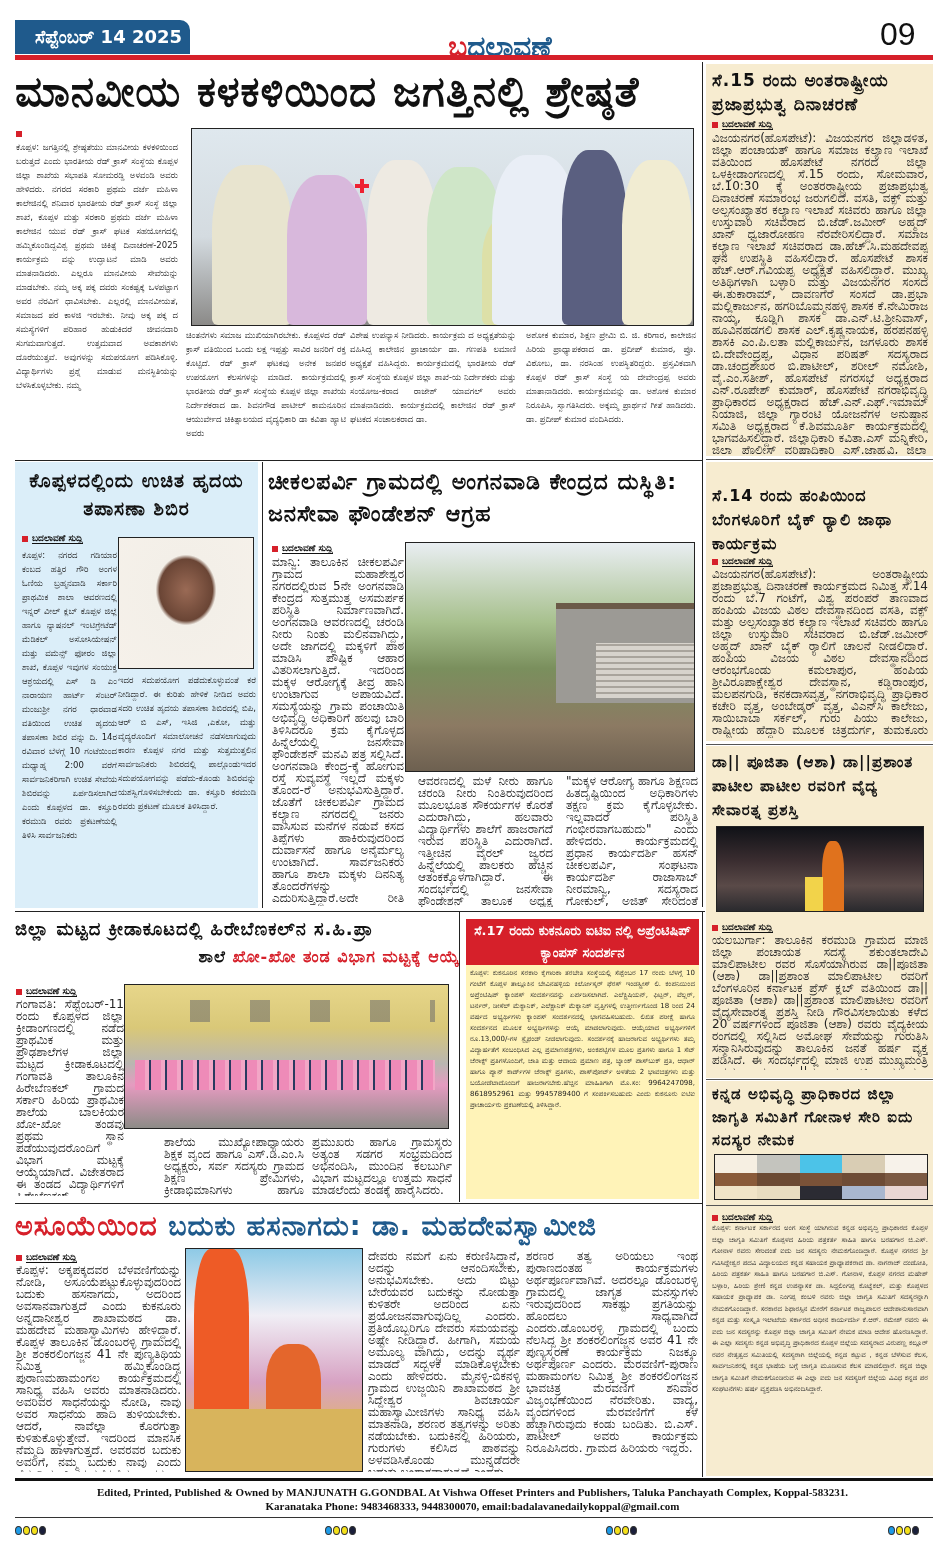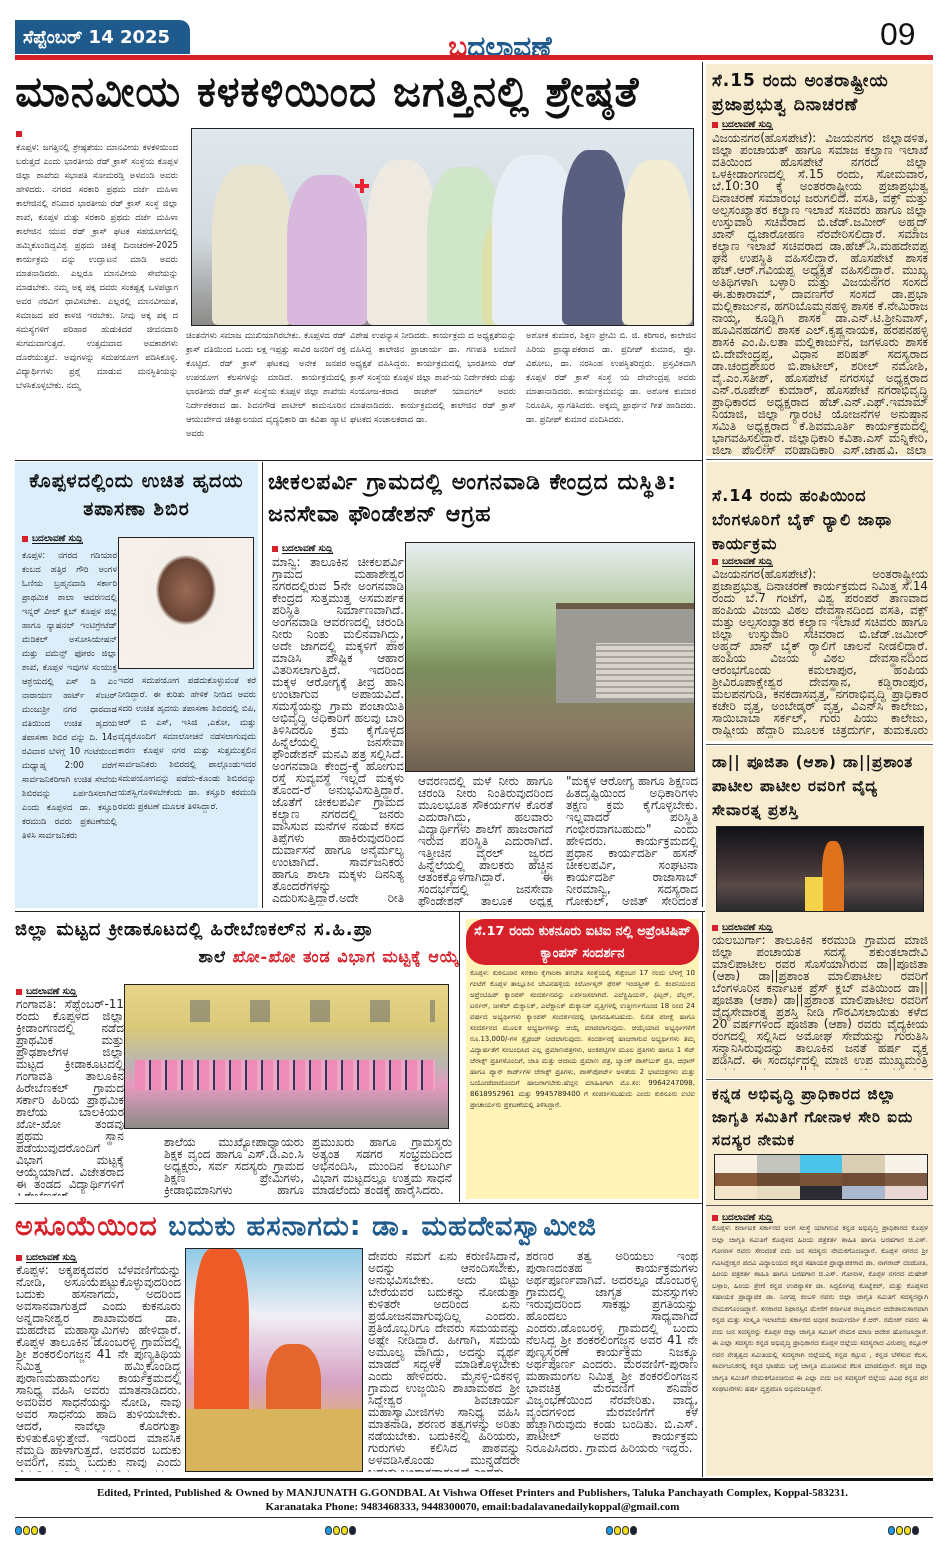--- a/index.html
+++ b/index.html
@@ -3,21 +3,21 @@
 <meta charset="utf-8">
 <style>
   * { box-sizing: border-box; margin: 0; padding: 0; }
   html, body { width: 945px; height: 1542px; background: #ffffff; overflow: hidden; }
   body { font-family: "DejaVu Sans", sans-serif; color: #111; position: relative; }
 
   .abs { position: absolute; }
 
   
   .date-box { left: 15px; top: 20px; width: 175px; height: 34px; background: #1f5a8c; color: #fff;
-    font-size: 18px; font-weight: bold; line-height: 34px; padding-left: 8px; border-radius: 0 10px 0 0; }
+    font-size: 18px; font-weight: bold; line-height: 34px; padding-left: 20px; border-radius: 0 10px 0 0; }
   .brand { left: 380px; top: 18px; width: 240px; text-align: center; font-size: 28px; font-weight: bold; color: #1f5a8c; margin-top: 12px; }
   .brand .r { color: #d6202a; }
   .pageno { left: 880px; top: 16px; font-size: 32px; font-family: "Liberation Sans", sans-serif; color: #111; }
   .redrule { left: 15px; top: 55px; width: 918px; height: 5px; background: #d6202a; }
 
   .headline { font-weight: bold; color: #111; letter-spacing: 1px; }
   .bigh { left: 15px; top: 62px; width: 680px; font-size: 42px; line-height: 60px; white-space: nowrap; overflow: hidden; }
   .vline { background: #222; width: 1px; }
   .hline { background: #222; height: 1px; }
 
@@ -33,21 +33,21 @@
   .ph-red .person { position: absolute; bottom: 0; border-radius: 40% 40% 6px 6px; }
   .ph-green { background: linear-gradient(180deg,#e9eef2 0%,#a7c08d 35%,#7a8f5d 55%,#8c7a63 80%,#6d6050 100%); }
   .ph-kids { background: linear-gradient(180deg,#e7d68a 0%,#d9c878 30%,#b9b6b1 55%,#e59bc0 70%,#8d8b87 100%); }
   .ph-swami { background: linear-gradient(180deg,#8ecae6 0%,#f0eef5 30%,#d7a2c3 60%,#e6b84f 90%); }
   .ph-woman { background: radial-gradient(ellipse at 50% 40%, #9a6a55 0%, #6a4535 28%, #f3efe8 32%, #f6f1ea 100%); }
   .ph-award { background: linear-gradient(180deg,#101217 0%,#3a2d30 40%,#5a4a48 70%,#2a2a2e 100%); }
 
   .cream { background: #f7ecd0; }
   .blue { background: #dbeef9; }
   .yellowbox { background: #fff3b8; }
-  .redbanner { background: #d6202a; color: #fff; font-weight: bold; text-align: center; border-radius: 19px; }
+  .redbanner { background: #d6202a; color: #fff; font-weight: bold; text-align: center; }
 
   .footer-text { left: 0; width: 945px; text-align: center; font-family: "Liberation Serif", serif; font-weight: bold; font-size: 11px; line-height: 14px; color: #111; }
   .dots span { display: inline-block; width: 7px; height: 9px; border-radius: 50%; margin-right: 1px; border: 1px solid #333; }
 </style>
 </head>
 <body>
 
 <div class="abs date-box">ಸೆಪ್ಟೆಂಬರ್ 14 2025</div>
 <div class="abs brand"><span class="r">ಬ</span><span>ದಲಾವಣೆ</span></div>
 <div class="abs pageno">09</div>

